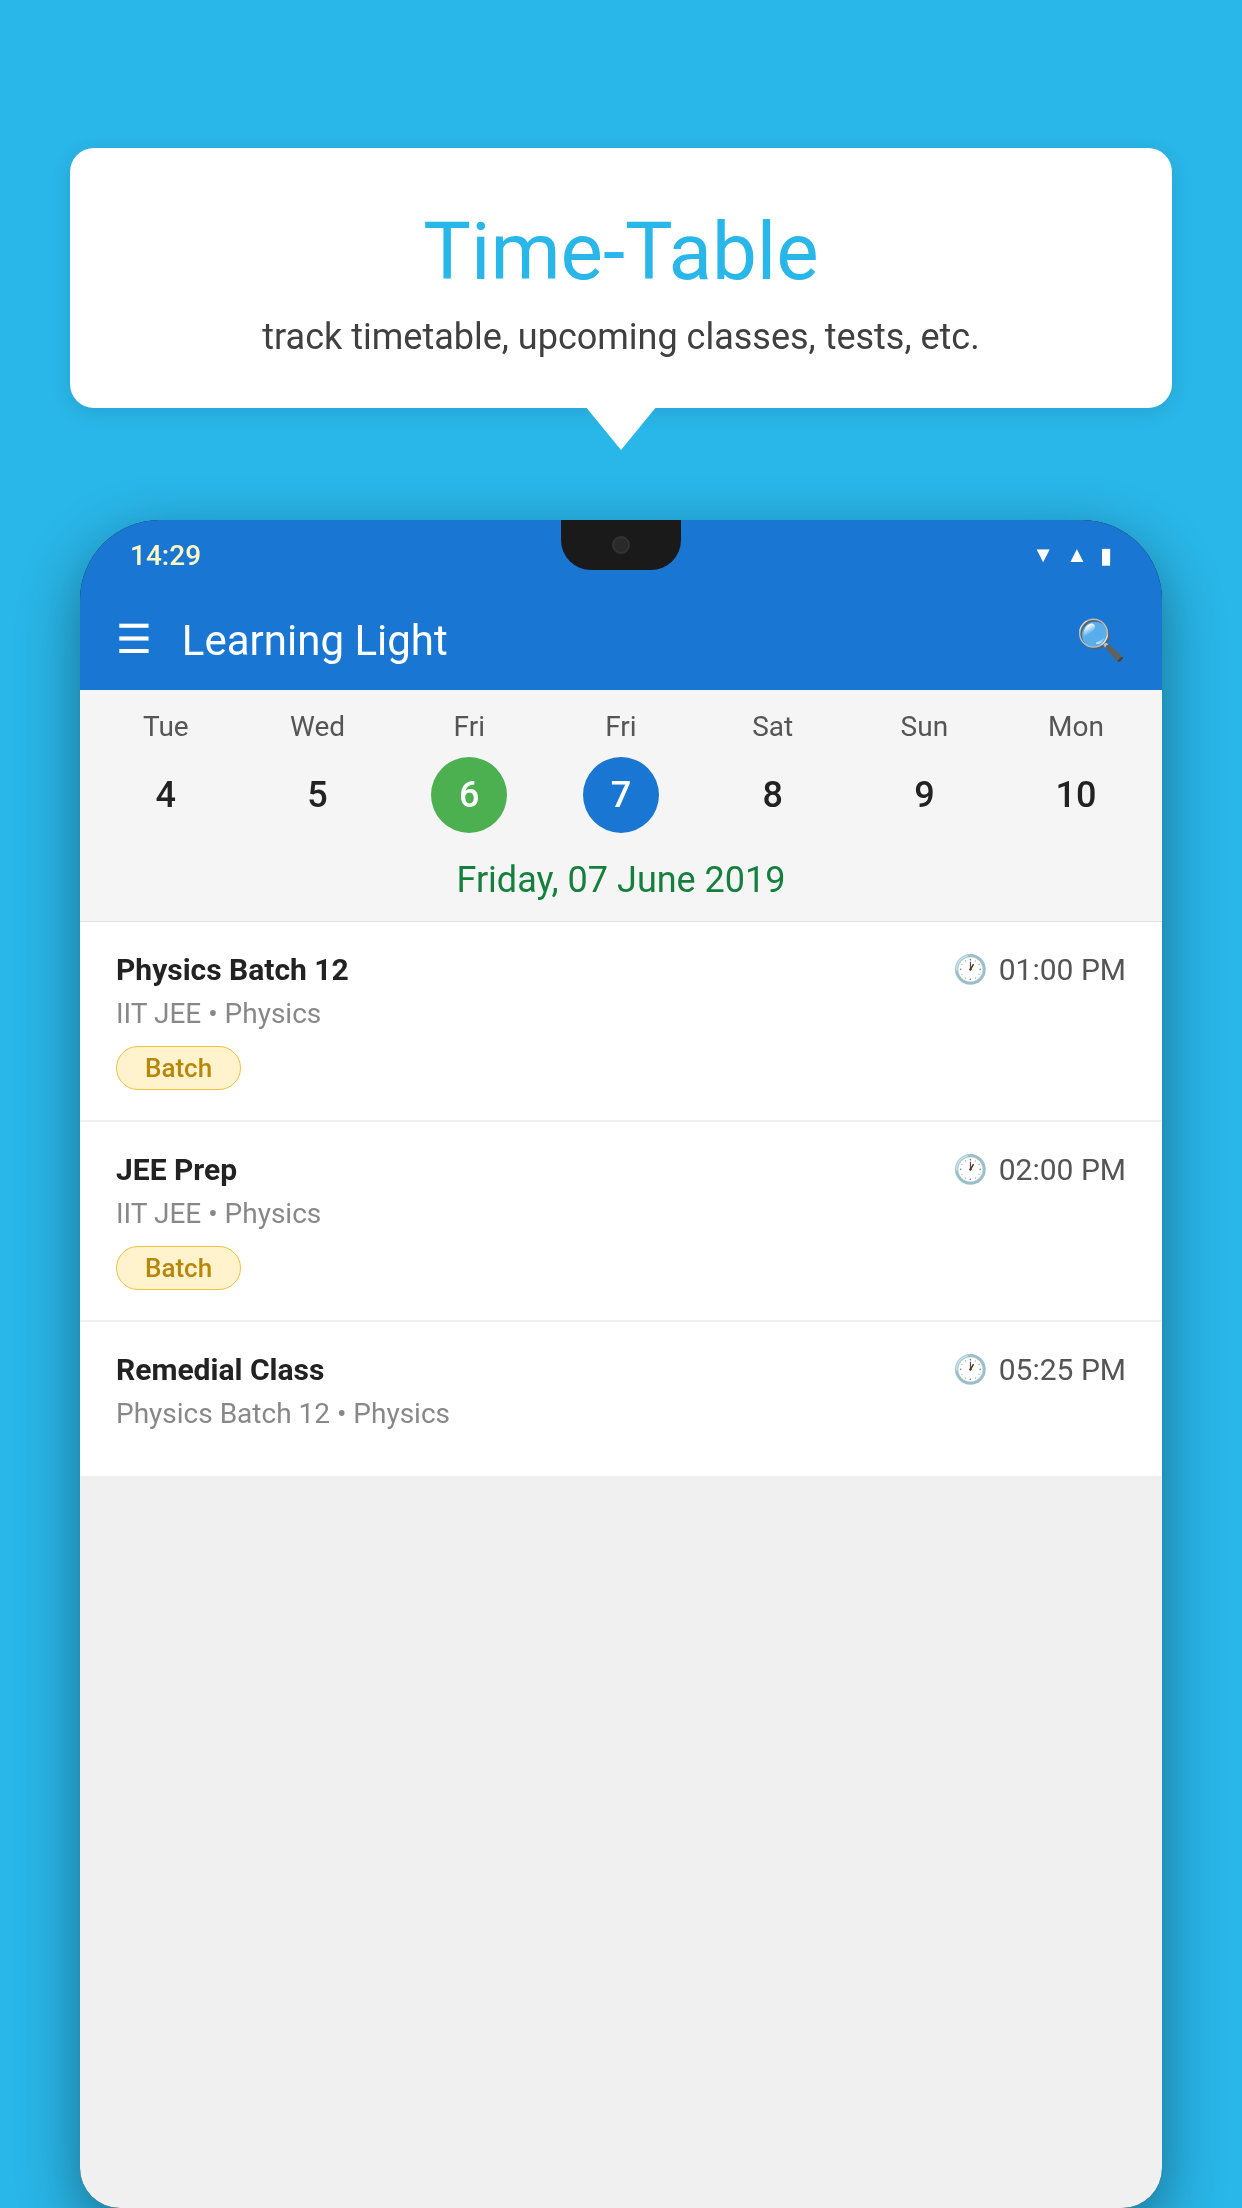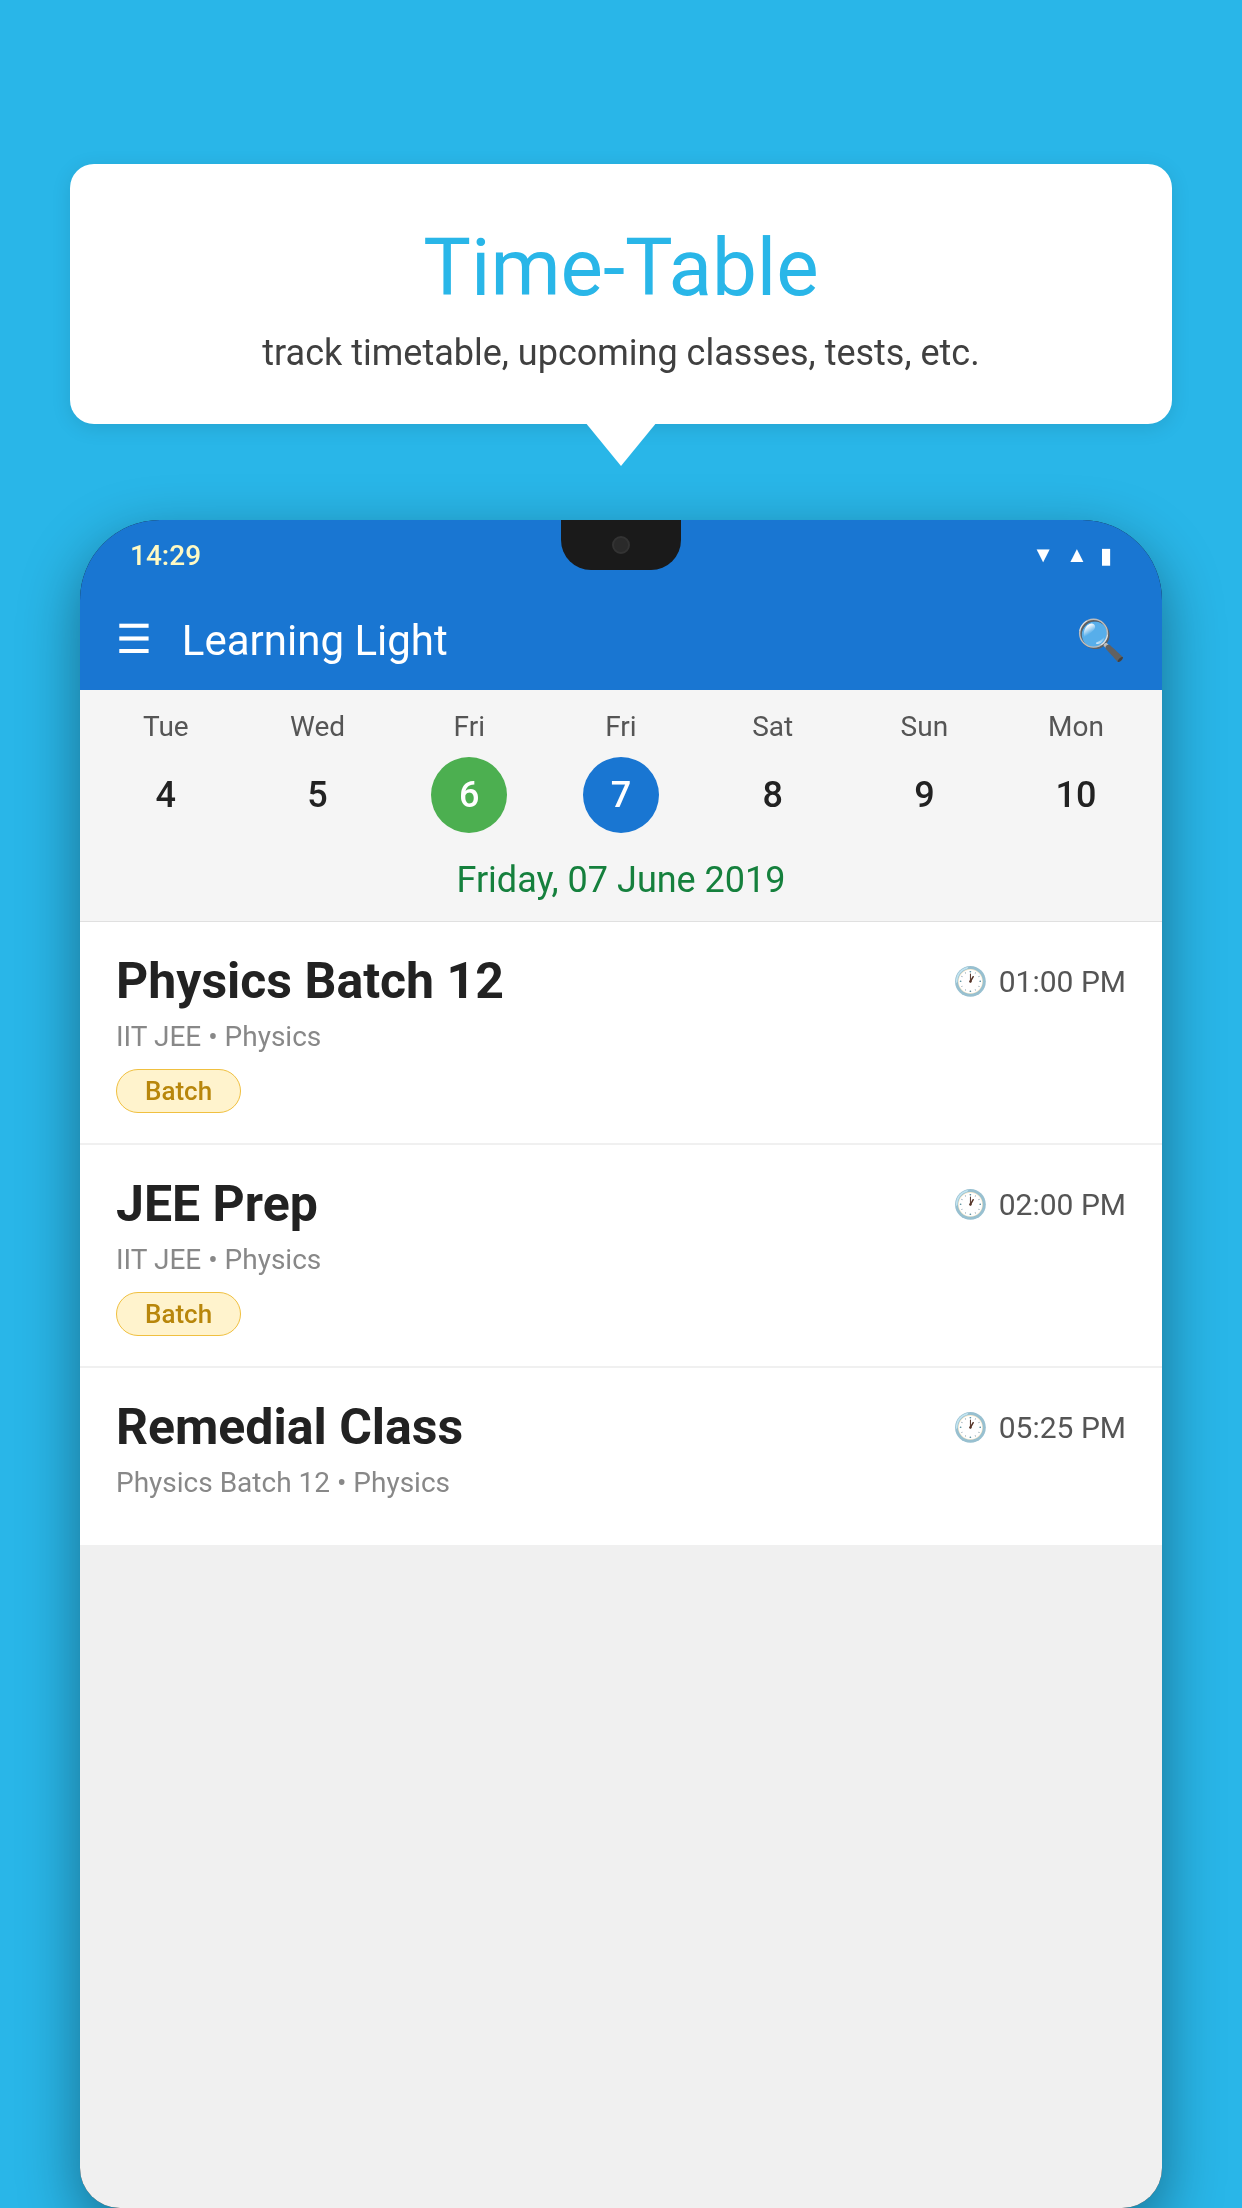--- a/index.html
+++ b/index.html
@@ -10,21 +10,21 @@
       height: 2208px;
       background-color: #29B6E8;
       font-family: 'Roboto', Arial, sans-serif;
       overflow: hidden;
       position: relative;
     }
 
     
     .speech-bubble-container {
       position: absolute;
-      top: 164px;
+      top: 148px;
       left: 70px;
       right: 70px;
       display: flex;
       flex-direction: column;
       align-items: center;
     }
 
     .speech-bubble {
       background: white;
       border-radius: 24px;
@@ -227,21 +227,21 @@
     }
 
     .schedule-item-header {
       display: flex;
       align-items: center;
       justify-content: space-between;
       margin-bottom: 10px;
     }
 
     .item-title {
-      font-size: 50px;
+      font-size: 30px;
       font-weight: 700;
       color: #222;
     }
 
     .item-time {
       display: flex;
       align-items: center;
       gap: 10px;
       font-size: 30px;
       color: #555;

